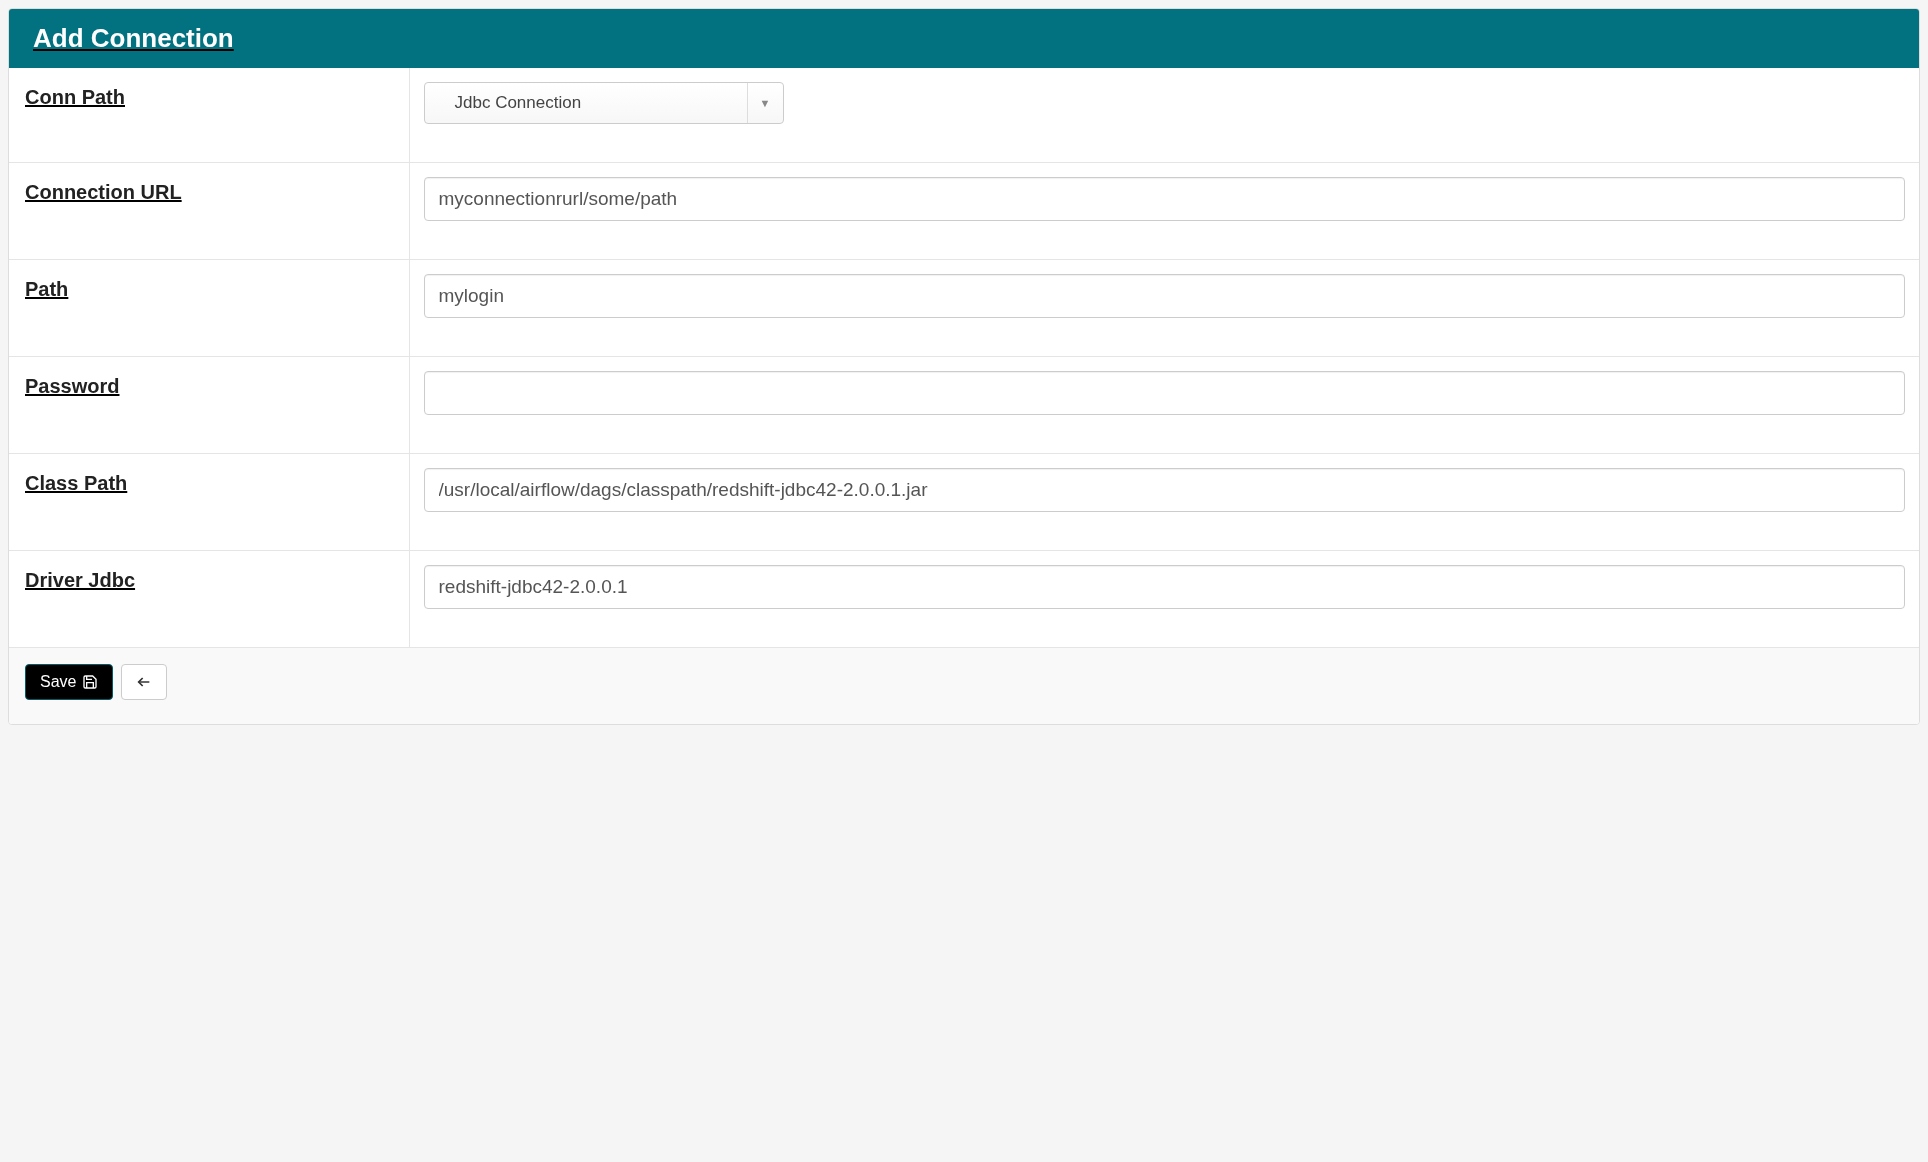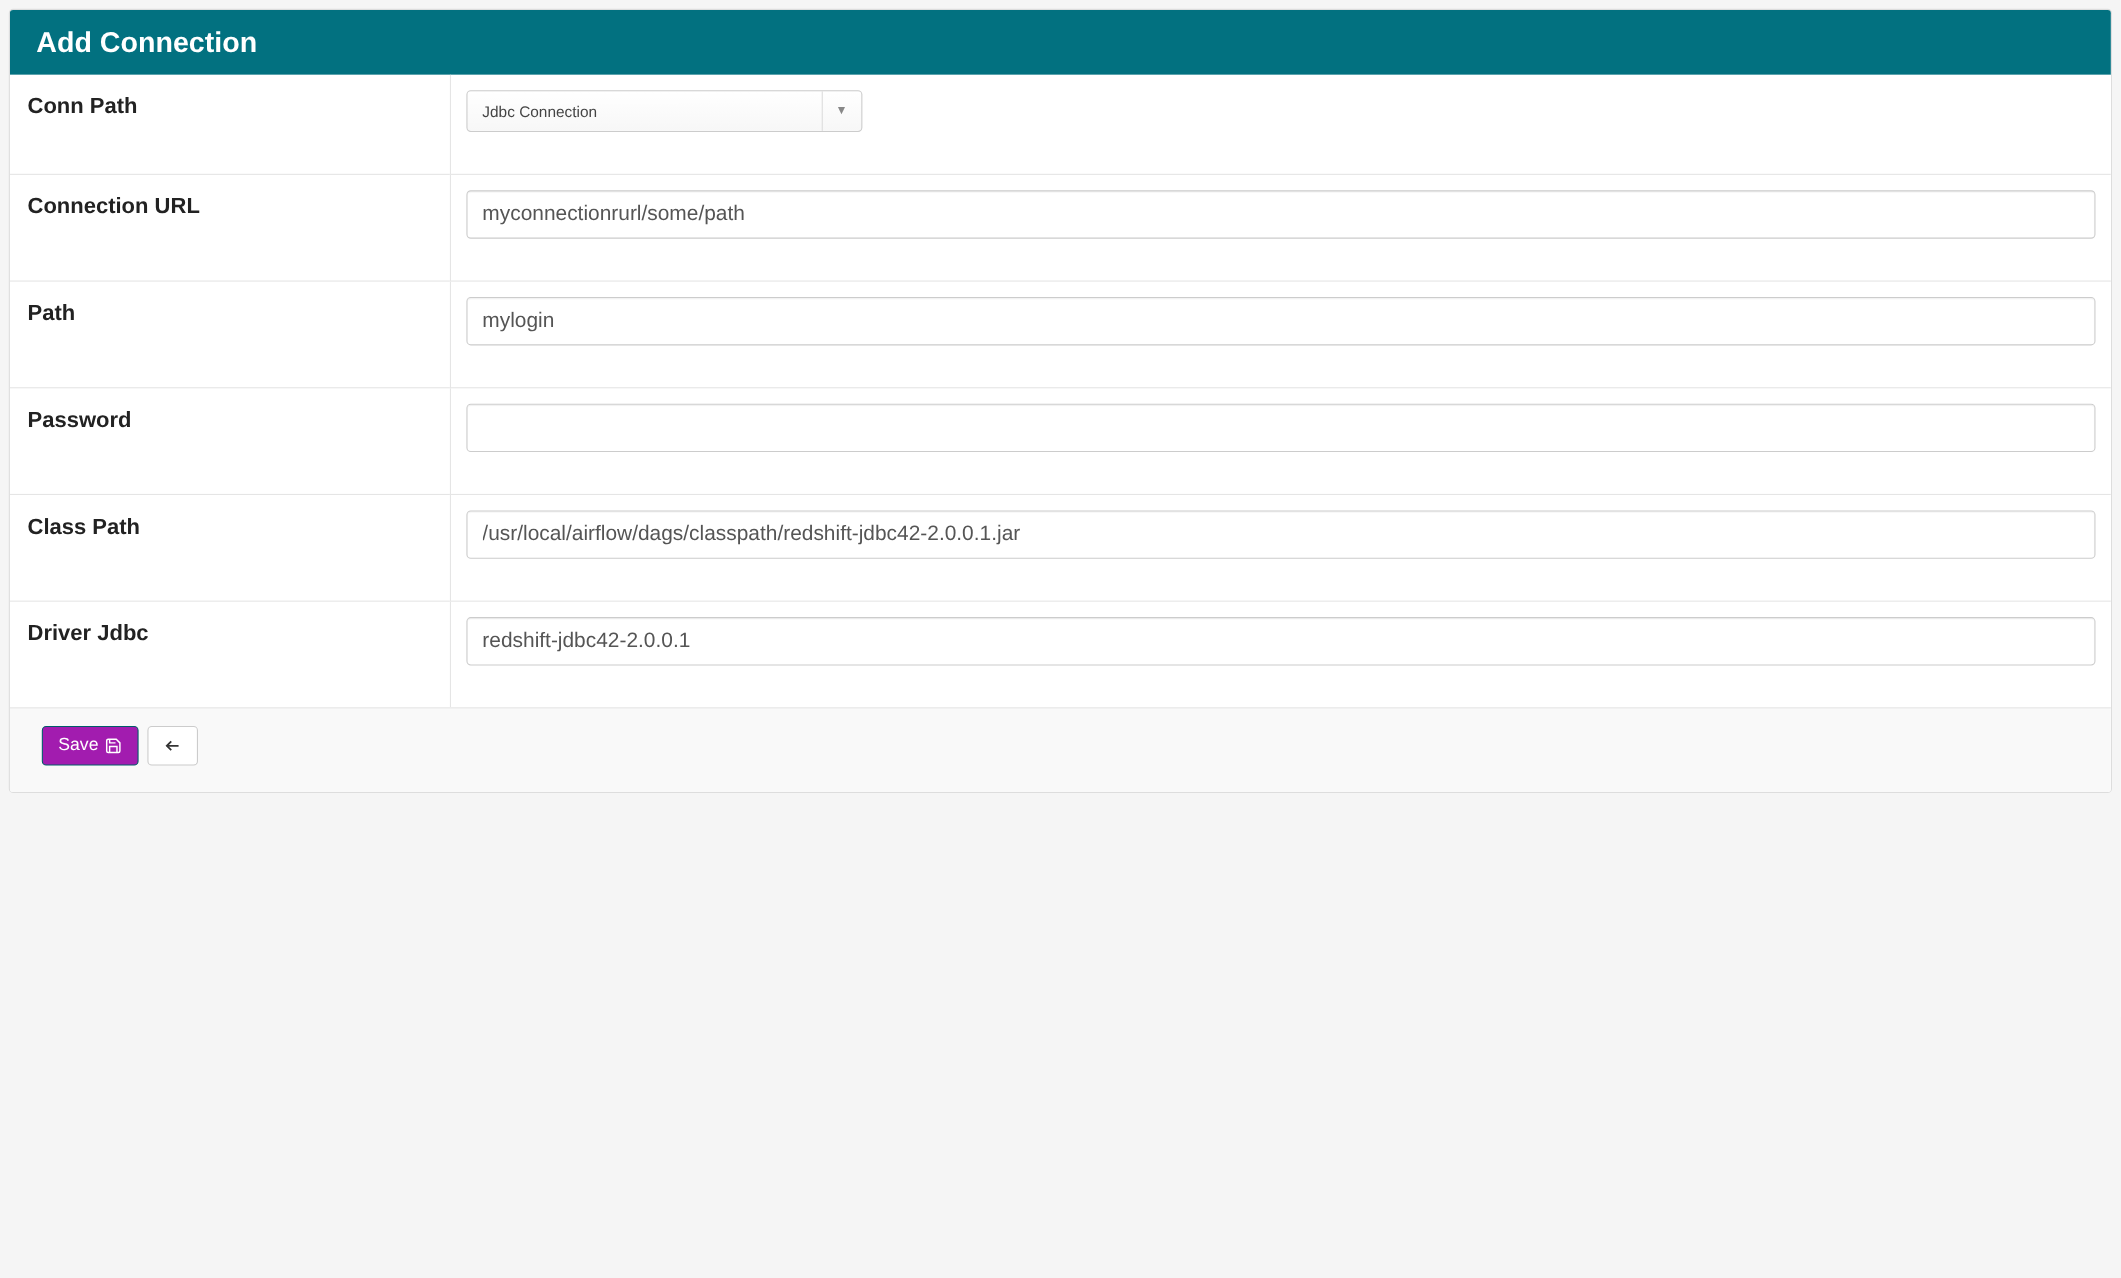--- a/index.html
+++ b/index.html
@@ -10,20 +10,21 @@
     body {
       font-family: -apple-system, BlinkMacSystemFont, "Segoe UI", Helvetica, Arial, sans-serif;
       background: #f5f5f5;
       padding: 8px;
     }
     .panel {
       background: #fff;
       border: 1px solid #ddd;
       border-radius: 4px;
       overflow: hidden;
+      text-decoration: underline;
     }
     .panel-header {
       background: #027180;
       color: #fff;
       padding: 14px 24px;
       font-size: 26px;
       font-weight: 600;
     }
     .form-table {
       width: 100%;
@@ -67,22 +68,23 @@
       display: inline-block;
       position: relative;
       width: 360px;
       border: 1px solid #ccc;
       border-radius: 4px;
       background: linear-gradient(#fff, #f7f7f7);
     }
     .select-wrap .select-value {
       display: block;
       padding: 10px 40px 10px 14px;
-      font-size: 14px;
+      font-size: 17px;
       color: #444;
+      margin-left: 16px;
     }
     .select-wrap .select-arrow {
       position: absolute;
       right: 0;
       top: 0;
       bottom: 0;
       width: 36px;
       border-left: 1px solid #ddd;
       display: flex;
       align-items: center;
@@ -101,24 +103,23 @@
       display: inline-flex;
       align-items: center;
       gap: 6px;
       padding: 8px 14px;
       font-size: 16px;
       border-radius: 4px;
       cursor: pointer;
       border: 1px solid transparent;
     }
     .btn-primary {
-      background: #a21caf;
+      background: #000000;
       color: #fff;
       border-color: #015c68;
-      margin-left: 13px;
     }
     .btn-default {
       background: #fff;
       color: #333;
       border-color: #ccc;
     }
     .save-icon svg, .back-icon svg {
       display: block;
     }
   </style>

